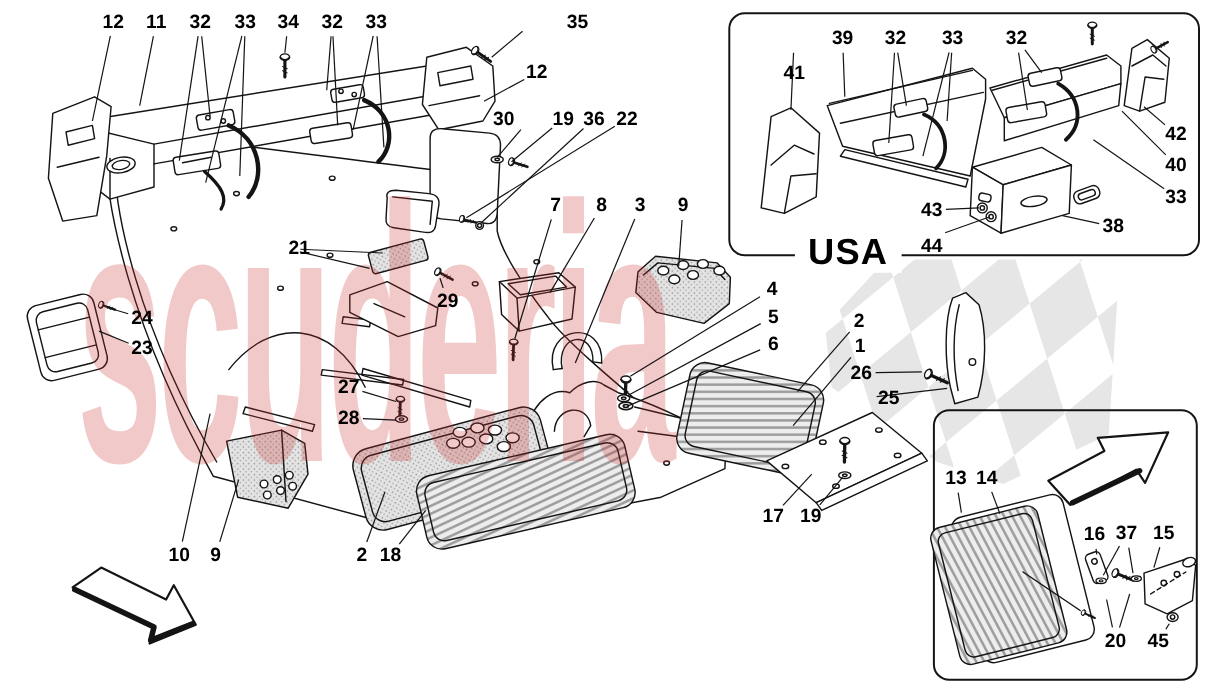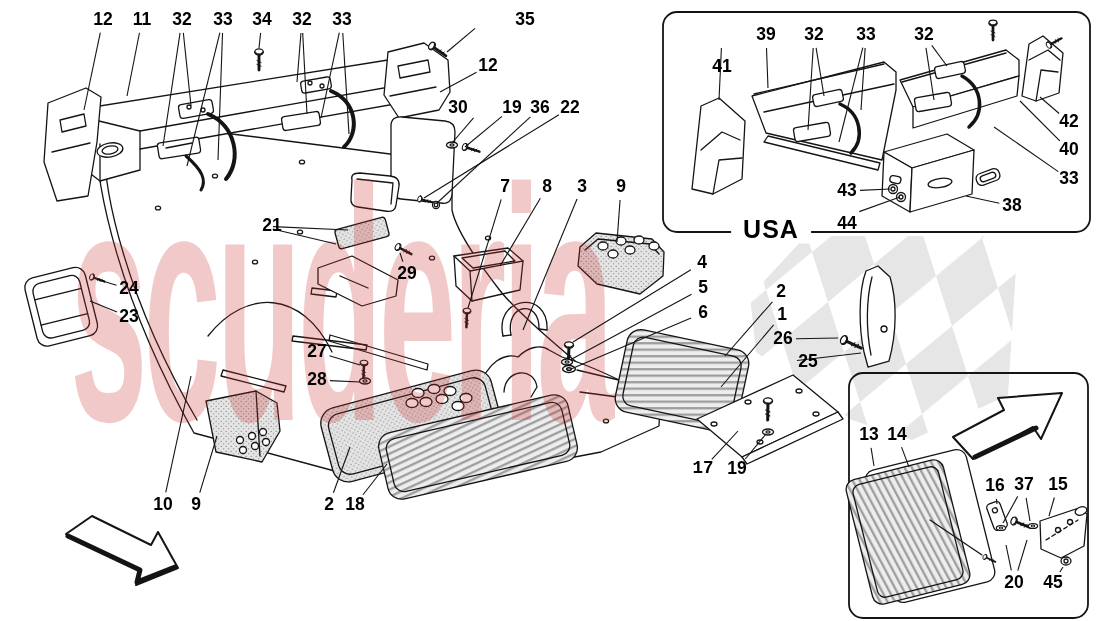--- a/index.html
+++ b/index.html
@@ -9,21 +9,21 @@
   .wm{position:absolute;pointer-events:none;white-space:nowrap;z-index:2;}
   #wm-brand{left:70px;top:172px;font-weight:700;font-size:332px;line-height:.8;
             letter-spacing:-10px;color:rgba(201,48,48,.26);
             transform:scaleX(.42);transform-origin:0 0;}
   #wm-tag{left:88px;top:352px;font-size:62px;color:rgba(125,125,125,.42);
           letter-spacing:42px;word-spacing:26px;}
   #leaders{position:absolute;left:0;top:0;z-index:4;}
   #leaders line{stroke:#141414;stroke-width:1.1;}
   .callout{position:absolute;transform:translate(-50%,-50%);font-size:17.5px;
            font-weight:700;color:#000;z-index:5;line-height:1;}
-  #usa-label{position:absolute;transform:translate(-50%,-50%);font-size:25px;font-weight:700;
+  #usa-label{position:absolute;transform:translate(-50%,-50%);font-size:33px;font-weight:700;
              background:#fff;padding:0 12px;z-index:5;letter-spacing:1px;}
 </style>
 </head>
 <body>
 
 <div class="stage">
 
 <svg class="art" width="1100" height="621" viewBox="0 0 1100 621">
   <defs>
     <pattern id="stip" width="5" height="5" patternUnits="userSpaceOnUse">
@@ -443,21 +443,21 @@
     <div class="callout" style="left: 547px; top: 187px;">8</div>
     <div class="callout" style="left: 582px; top: 187px;">3</div>
     <div class="callout" style="left: 621px; top: 187px;">9</div>
     <div class="callout" style="left: 702px; top: 263px;">4</div>
     <div class="callout" style="left: 703px; top: 288px;">5</div>
     <div class="callout" style="left: 703px; top: 313px;">6</div>
     <div class="callout" style="left: 781px; top: 292px;">2</div>
     <div class="callout" style="left: 782px; top: 315px;">1</div>
     <div class="callout" style="left: 783px; top: 339px;">26</div>
     <div class="callout" style="left: 784px; top: 362px; margin-left: 24px;">25</div>
-    <div class="callout" style="left: 703px; top: 469px; font-family: Liberation Mono, monospace;">17</div>
+    <div class="callout" style="left: 703px; top: 469px;">17</div>
     <div class="callout" style="left: 737px; top: 469px;">19</div>
     <div class="callout" style="left: 163px; top: 505px;">10</div>
     <div class="callout" style="left: 196px; top: 505px;">9</div>
     <div class="callout" style="left: 329px; top: 505px;">2</div>
     <div class="callout" style="left: 355px; top: 505px;">18</div>
     <div class="callout" style="left: 722px; top: 35px; margin-top: 32px;">41</div>
     <div class="callout" style="left: 766px; top: 35px;">39</div>
     <div class="callout" style="left: 814px; top: 35px;">32</div>
     <div class="callout" style="left: 866px; top: 35px;">33</div>
     <div class="callout" style="left: 924px; top: 35px;">32</div>

